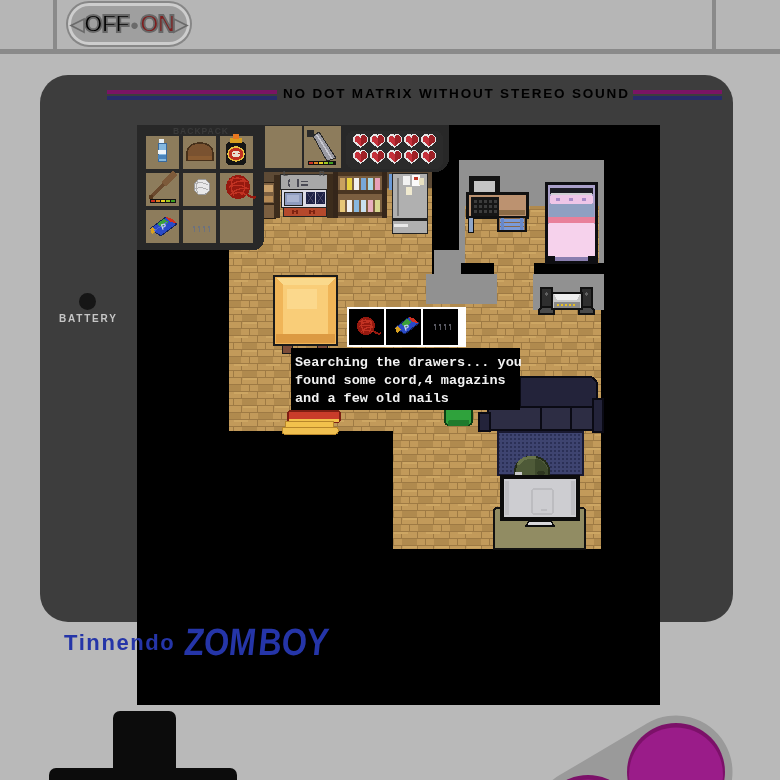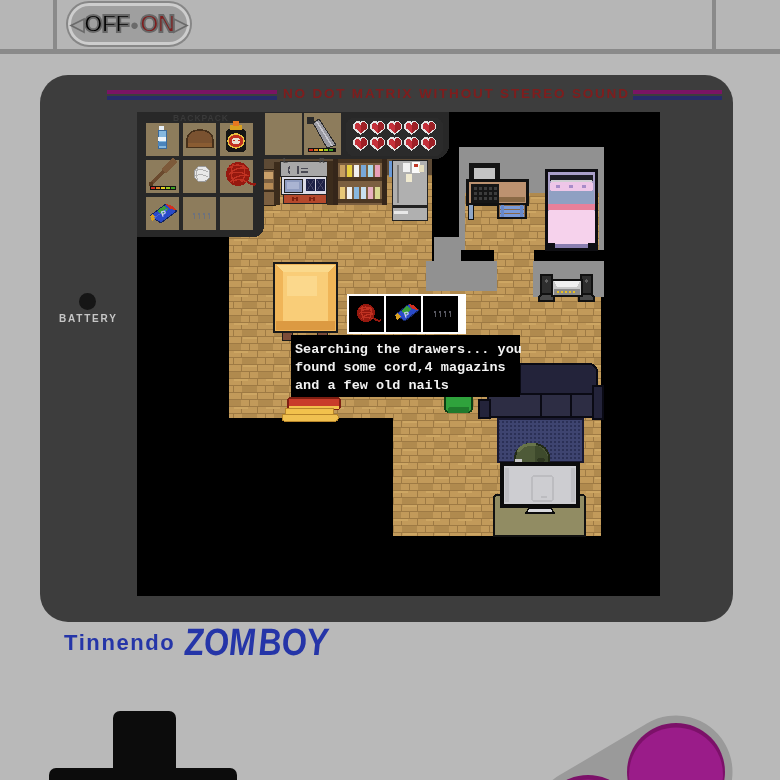--- a/index.html
+++ b/index.html
@@ -29,27 +29,27 @@
 <div class="abs" style="left:40px;top:75px;width:693px;height:547px;background:#3d3d3d;border-radius:28px;"></div>
 
 <div class="abs" style="left:107px;top:90px;width:170px;height:4px;background:#7a1464;"></div>
 
 <div class="abs" style="left:107px;top:96px;width:170px;height:4px;background:#272c6a;"></div>
 
 <div class="abs" style="left:633px;top:90px;width:89px;height:4px;background:#7a1464;"></div>
 
 <div class="abs" style="left:633px;top:96px;width:89px;height:4px;background:#272c6a;"></div>
 
-<div class="abs" style="left:283px;top:86px;width:345px;font-size:13.5px;font-weight:bold;color:#7f1d1d;letter-spacing:1.8px;white-space:nowrap;">NO DOT MATRIX WITHOUT STEREO SOUND</div>
+<div class="abs" style="left:283px;top:86px;width:345px;font-size:13.5px;font-weight:bold;color:#000000;letter-spacing:1.8px;white-space:nowrap;">NO DOT MATRIX WITHOUT STEREO SOUND</div>
 
 <div class="abs" style="left:79px;top:293px;width:17px;height:17px;background:#161616;border-radius:50%;"></div>
 
 <div class="abs" style="left:59px;top:313px;font-size:10px;font-weight:bold;color:#c6c6c6;letter-spacing:1.8px;">BATTERY</div>
 
-<div class="abs" style="left:137px;top:112px;width:523px;height:484px;background:#000;">
+<div class="abs" style="left:137px;top:125px;width:523px;height:580px;background:#000;">
 <svg width="523" height="452" viewBox="0 0 523 452" shape-rendering="crispEdges">
 <defs>
 <pattern id="brick" width="32" height="28" patternUnits="userSpaceOnUse">
   <rect width="32" height="28" fill="#c29a5a"></rect>
   <g fill="#9e7a44">
     <rect width="32" height="1" y="0"></rect>
             <rect width="32" height="1" y="7"></rect>
             <rect width="32" height="1" y="14"></rect>
             <rect width="32" height="1" y="21"></rect>
     <rect width="1" height="7" x="8" y="0"></rect>

